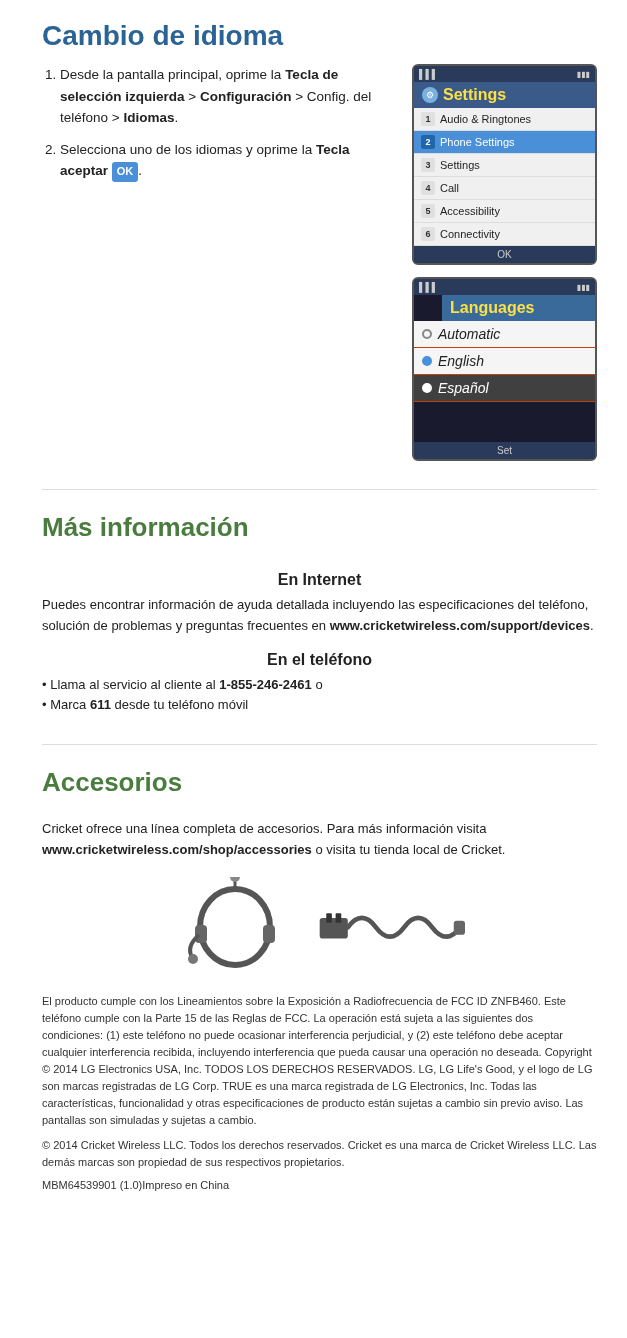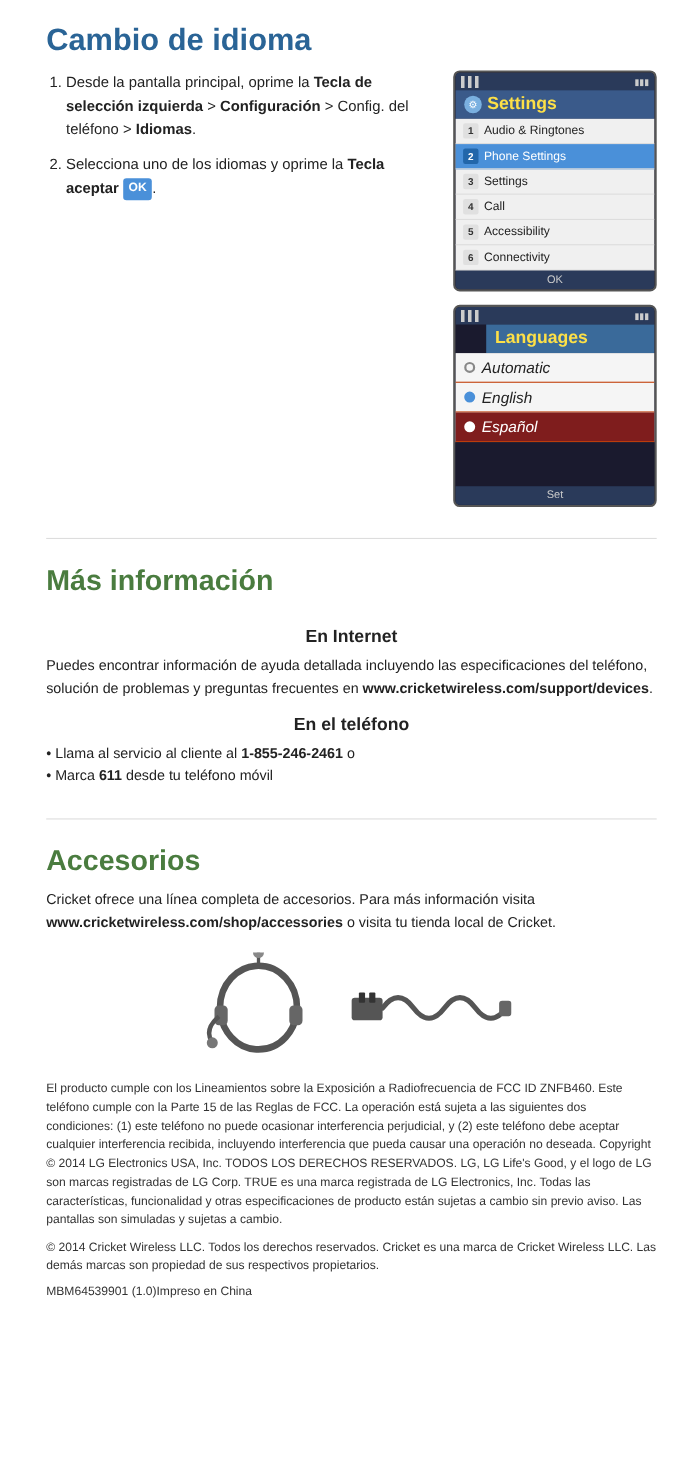--- a/index.html
+++ b/index.html
@@ -188,21 +188,21 @@
       display: flex;
       align-items: center;
       padding: 5px 8px;
       border-bottom: 1px solid #c2410c;
       font-size: 14px;
       color: #222;
       font-style: italic;
     }
 
     .lang-item.selected-lang {
-      background: #7f1d1d;
+      background: #404040;
       color: white;
     }
 
     .radio-circle {
       width: 10px;
       height: 10px;
       border-radius: 50%;
       border: 2px solid #888;
       margin-right: 6px;
       flex-shrink: 0;
@@ -251,21 +251,21 @@
       margin-bottom: 14px;
     }
 
     .bold-link { font-weight: bold; }
 
     
     .section-title-accessories {
       font-size: 26px;
       font-weight: bold;
       color: #4a7c3f;
-      margin-bottom: 10px;
+      margin-bottom: 21px;
     }
 
     .accessories-images {
       display: flex;
       gap: 20px;
       margin: 16px 0;
       align-items: flex-end;
       justify-content: center;
     }
 

